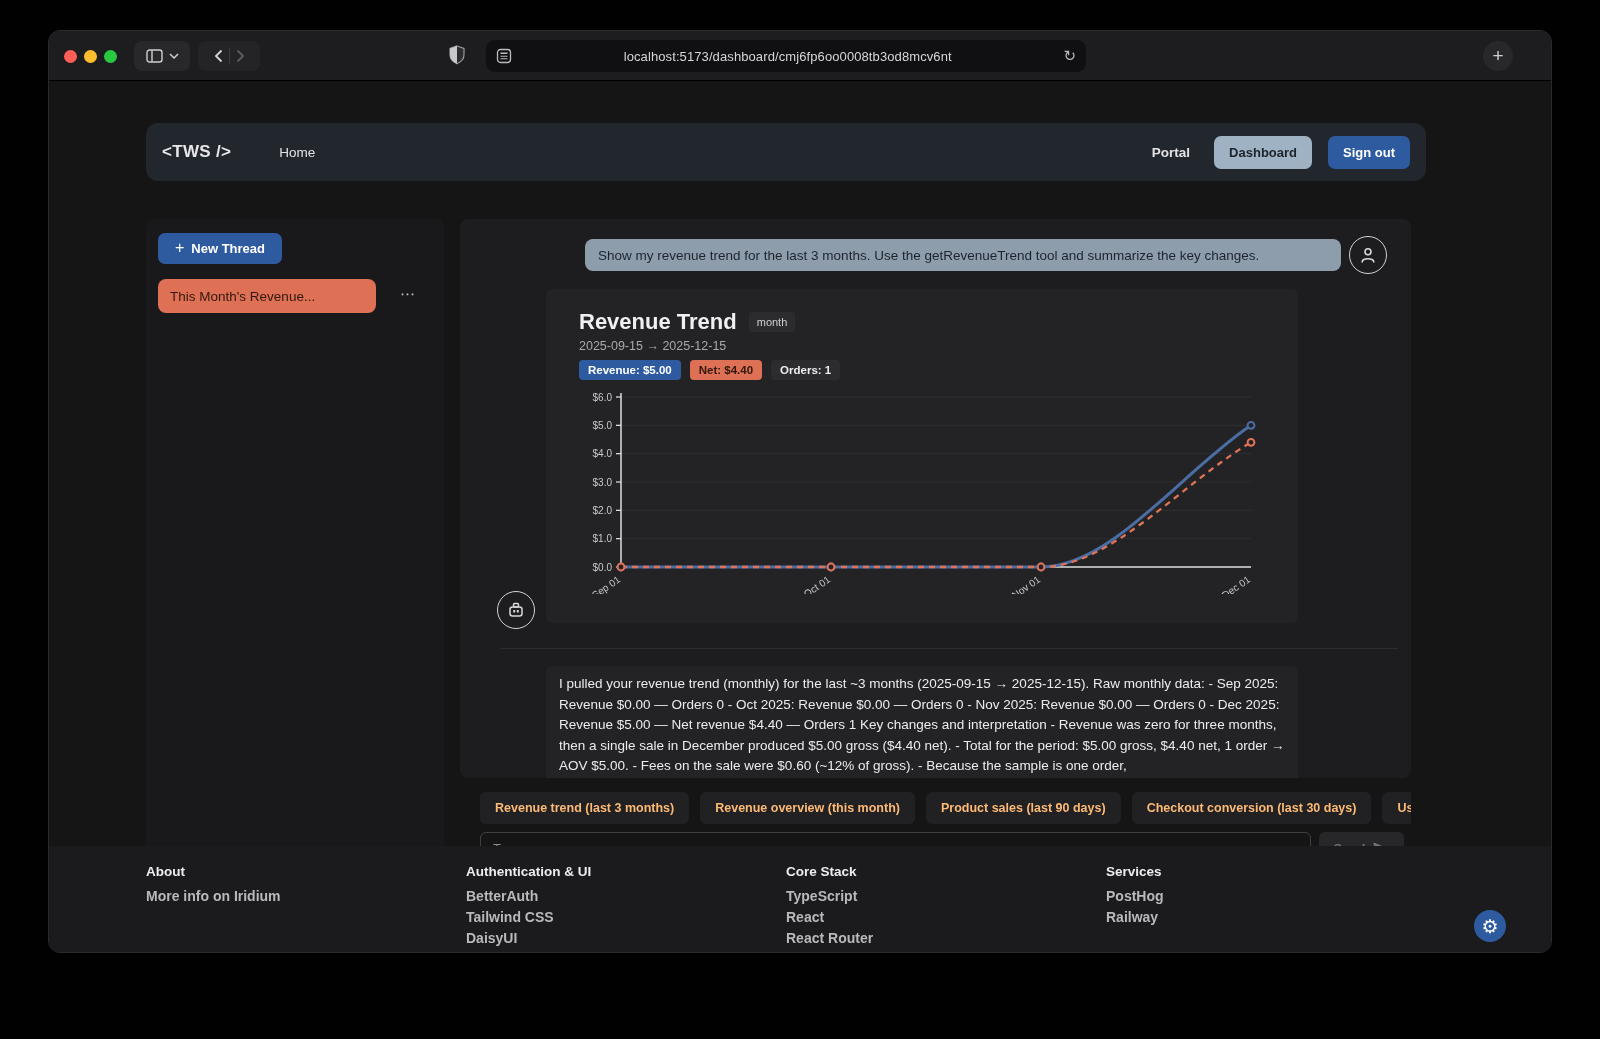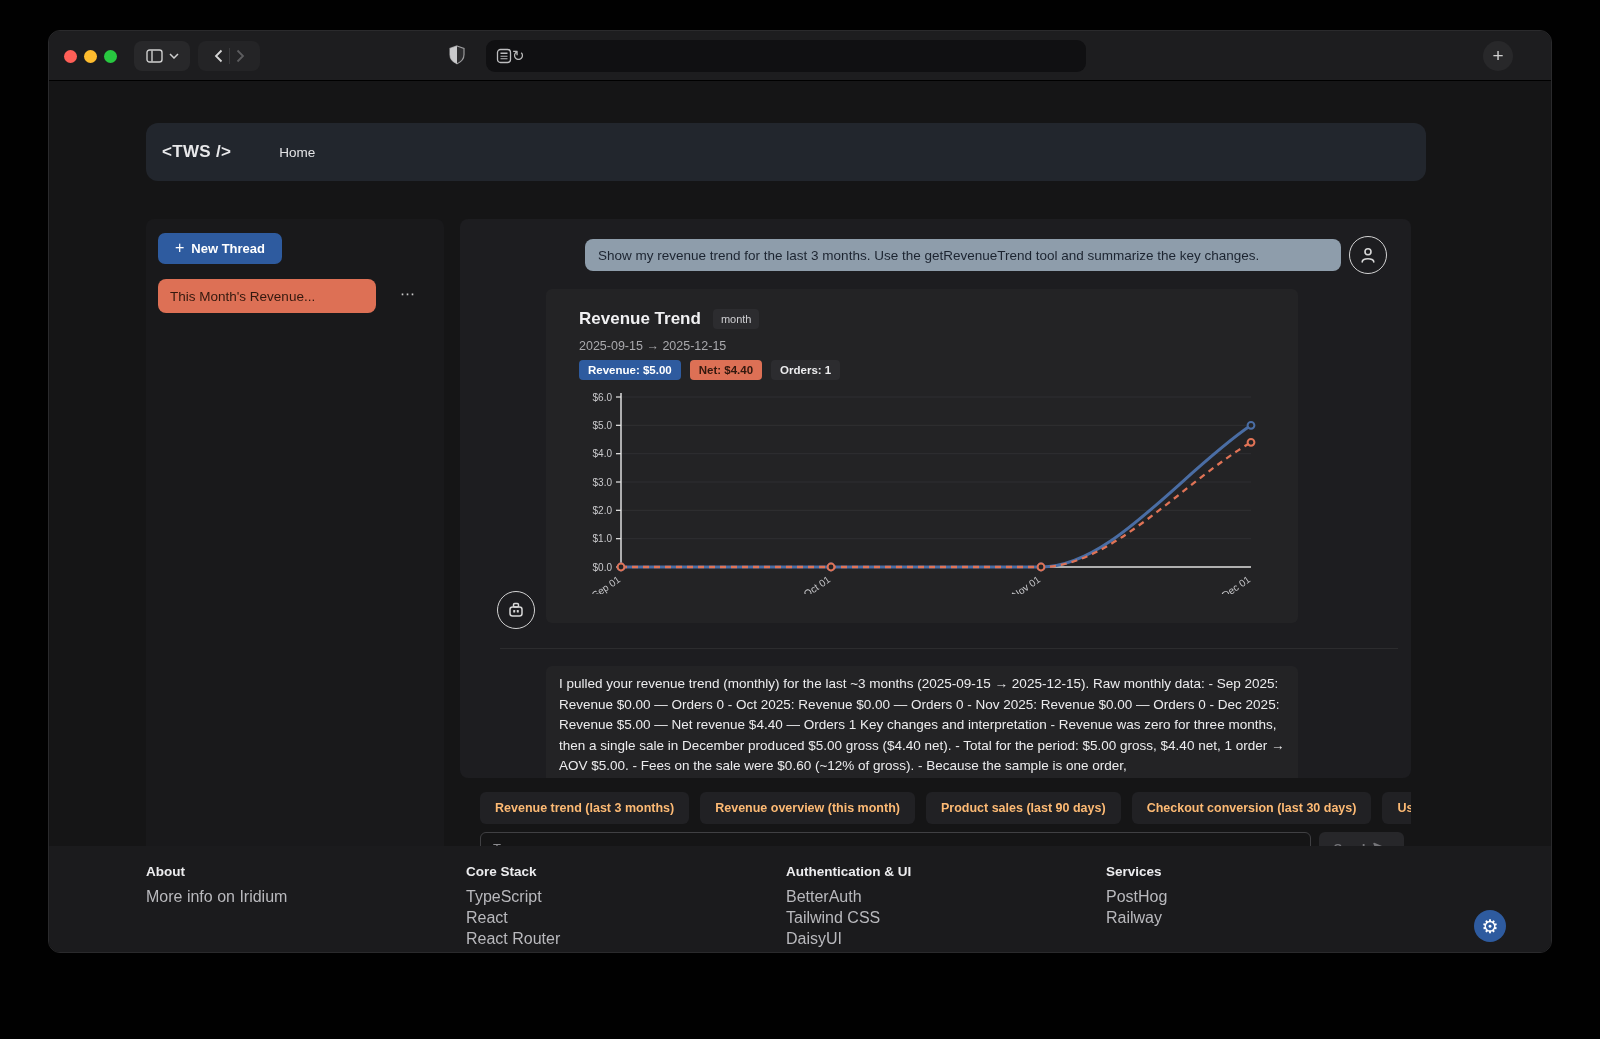--- a/index.html
+++ b/index.html
@@ -62,21 +62,21 @@
                  border-radius:8px; color:#1c2430; font-size:13.5px; display:flex; align-items:center;
                  padding:0 13px; }
   .avatar { position:absolute; width:38px; height:38px; border-radius:50%; border:1.5px solid #d3d3d3;
             display:flex; align-items:center; justify-content:center; background:#1d1d20; }
   .user-avatar { left:764px; top:-3px; }
   .bot-avatar { left:37px; top:372px; }
 
   .chart-card { position:absolute; left:86px; top:70px; width:752px; height:334px; background:#232325;
                 border-radius:6px; }
   .cc-head { position:absolute; left:33px; top:20px; display:flex; align-items:center; gap:12px; }
-  .cc-title { color:#f0f0f2; font-size:17px; font-weight:700; }
+  .cc-title { color:#f0f0f2; font-size:22px; font-weight:700; }
   .cc-gran { background:#2c2c2f; color:#cfcfd2; font-size:11px; font-weight:400; border-radius:4px;
              padding:4px 8px; }
   .cc-date { position:absolute; left:33px; top:50px; color:#a9a9ad; font-size:12.5px; }
   .cc-badges { position:absolute; left:33px; top:71px; display:flex; gap:9px; }
   .cc-badge { font-size:11.5px; font-weight:700; border-radius:4px; padding:4px 9px; color:#fff; }
   .chart-svg { position:absolute; left:33px; top:100px; }
 
   .msg-divider { position:absolute; left:40px; top:429px; width:898px; height:1px; background:#2c2c2e; }
   .assist-text { position:absolute; left:86px; top:447px; width:752px; height:112px; background:#232325;
                  border-radius:6px 6px 0 0; color:#ececee; font-size:13.5px; line-height:20.6px;
@@ -94,21 +94,21 @@
   .composer input::placeholder { color:#8b8b8f; }
   .send-btn { position:absolute; left:839px; top:0; width:85px; height:33px; background:#27272a;
               border:none; border-radius:6px; color:#757579; font-size:13px; font-weight:600;
               display:flex; align-items:center; justify-content:center; gap:7px; }
 
   
   .footer { position:absolute; left:0; top:765px; width:1504px; height:108px; background:#1b1b1d; }
   .foot-cols { position:absolute; left:97px; top:18px; width:1280px; display:grid;
                grid-template-columns:repeat(4,1fr); }
   .fcol h4 { color:#ededef; font-size:13.5px; font-weight:700; margin-bottom:7px; }
-  .fcol div { color:#b9b9bd; font-size:16px; line-height:21px; }
+  .fcol div { color:#b9b9bd; font-size:14px; line-height:21px;font-weight:bold; }
   .gear-fab { position:absolute; right:47px; top:64px; width:32px; height:32px; border-radius:50%;
               background:#2e5b9f; color:#fff; display:flex; align-items:center; justify-content:center;
               font-size:19px; border:none; }
   svg { display:block; }
 </style>
 </head>
 <body>
 
 <div class="window">
 
@@ -154,31 +154,37 @@
 
     <div class="urlbar">
       <span>
         <svg width="16" height="16" viewBox="0 0 16 16">
             <rect x="1.5" y="1.5" width="13" height="13" rx="3" fill="none" stroke="#bdbdbf" stroke-width="1.3"></rect>
             <line x1="4.5" y1="5.3" x2="11.5" y2="5.3" stroke="#bdbdbf" stroke-width="1.6"></line>
             <line x1="4.5" y1="8.3" x2="11.5" y2="8.3" stroke="#bdbdbf" stroke-width="1.1"></line>
             <line x1="4.5" y1="10.8" x2="11.5" y2="10.8" stroke="#bdbdbf" stroke-width="1.1"></line>
           </svg>
       </span>
+      <span class="url-text">localhost:5173/dashboard/cmj6fp6oo0008tb3od8mcv6nt</span>
       <span class="reload">↻</span>
     </div>
 
     <div class="newtab">+</div>
   </div>
 
   <div class="page">
 
     <div class="navbar">
       <span class="logo">&lt;TWS /&gt;</span>
       <span class="nav-home">Home</span>
+      <span class="nav-right">
+        <span class="nav-portal">Portal</span>
+        <button class="btn btn-light">Dashboard</button>
+        <button class="btn btn-blue">Sign out</button>
+      </span>
     </div>
 
     <aside class="side">
       <button class="new-thread">
         <span class="plus">+</span>
         <span>New Thread</span>
       </button>
       <div class="thread-item">
         <span>This Month's Revenue...</span>
       </div>
@@ -285,30 +291,30 @@
       </div>
     </section>
 
     <footer class="footer">
       <div class="foot-cols" id="footer-cols">
           <div class="fcol">
             <h4>About</h4>
             <div>More info on Iridium</div>
           </div>
           <div class="fcol">
+            <h4>Authentication &amp; UI</h4>
+            <div>BetterAuth</div>
+            <div>Tailwind CSS</div>
+            <div>DaisyUI</div>
+          </div>
+          <div class="fcol">
             <h4>Core Stack</h4>
             <div>TypeScript</div>
             <div>React</div>
             <div>React Router</div>
-          </div>
-          <div class="fcol">
-            <h4>Authentication &amp; UI</h4>
-            <div>BetterAuth</div>
-            <div>Tailwind CSS</div>
-            <div>DaisyUI</div>
           </div>
           <div class="fcol">
             <h4>Services</h4>
             <div>PostHog</div>
             <div>Railway</div>
           </div>
         </div>
       <button class="gear-fab">
         <span>⚙</span>
       </button>

